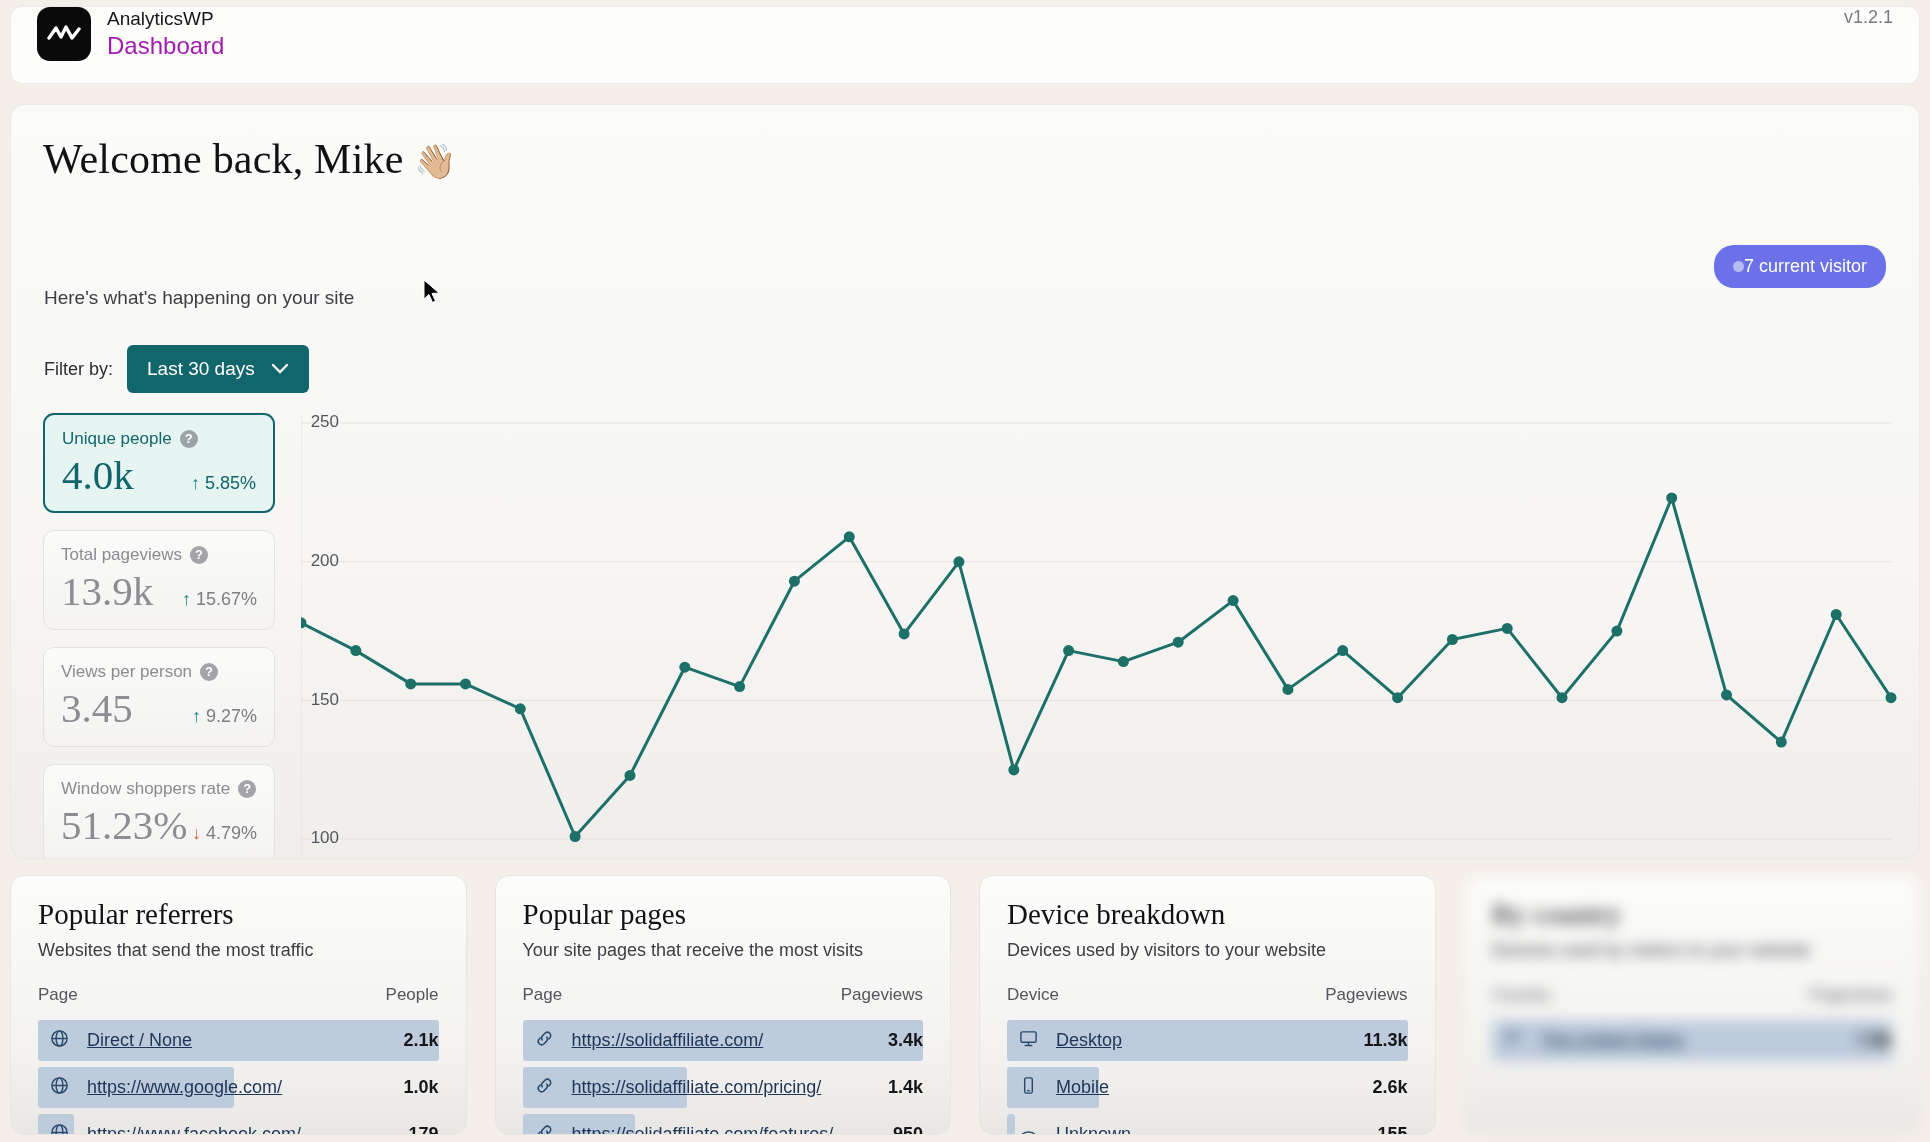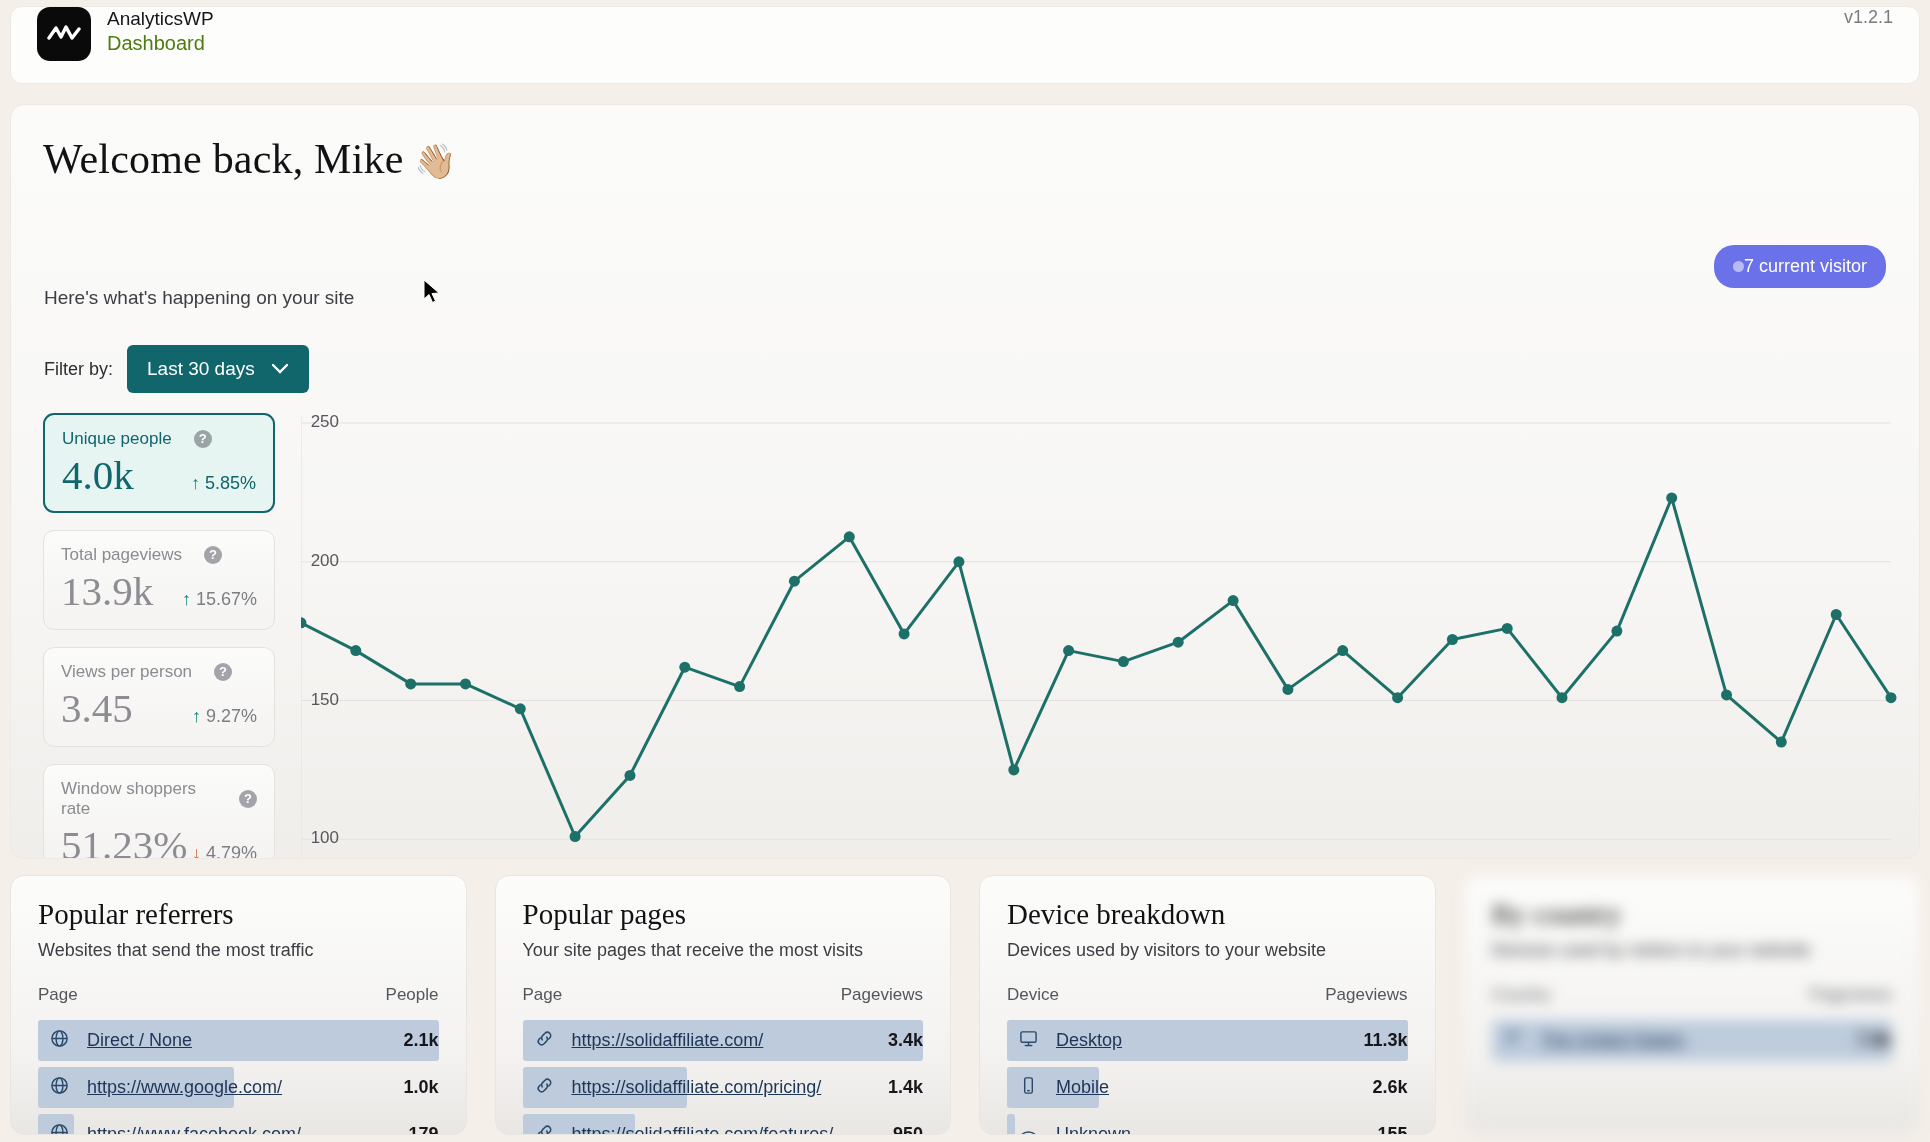--- a/index.html
+++ b/index.html
@@ -16,21 +16,21 @@
     position: absolute; left: 10px; top: 6px; width: 1910px; height: 78px;
     background: #fdfdfc; border: 1px solid #ecebe9; border-radius: 12px;
     display: flex; align-items: flex-start; padding: 0 26px;
   }
   .logo {
     width: 54px; height: 54px; background: #0a0a0a; border-radius: 13px;
     display: flex; align-items: center; justify-content: center; flex: none;
   }
   .brand { margin-left: 16px; line-height: 1.25; }
   .brand-name { font-size: 19px; color: #16161a; }
-  .brand-sub { font-size: 20px; color: #4d7c0f; }
+  .brand-sub { font-size: 24px; color: #a21caf; }
   .version { margin-left: auto; font-size: 18px; color: #7b7b82; }
 
   
   .panel {
     position: absolute; left: 10px; top: 104px; width: 1910px; height: 755px;
     background: linear-gradient(180deg,#fbfbfa 0%,#f7f6f4 62%,#efeeeb 100%);
     border: 1px solid #eceae7; border-radius: 14px; overflow: hidden;
   }
   .hello {
     position: absolute; left: 32px; top: 30px;
@@ -54,21 +54,21 @@
   }
 
   
   .stats { position: absolute; left: 32px; top: 308px; width: 232px; }
   .stat {
     height: 100px; border: 1px solid #e3e2df; border-radius: 11px;
     margin-bottom: 17px; padding: 14px 17px 0 17px;
     background: linear-gradient(180deg,#fbfbfa,#f4f3f1); cursor: pointer;
   }
   .stat.active { background: #e6f4f2; border: 2px solid #11666c; }
-  .stat-top { display: flex; align-items: center; gap: 22px; font-size: 17px; color: #8b8b91; }
+  .stat-top { display: flex; align-items: center; gap: 8px; font-size: 17px; color: #8b8b91; }
   .stat.active .stat-top { color: #11666c; }
   .qmark {
     width: 18px; height: 18px; border-radius: 50%; background: #a3a3a9; color: #fff;
     font-size: 13px; line-height: 18px; text-align: center; font-weight: bold; flex: none;
   }
   .stat.active .qmark { background: #9aa3a5; }
   .stat-row { display: flex; align-items: baseline; margin-top: 2px; }
   .stat-val { font-size: 41px; color: #8c8c92; font-family: "Liberation Serif", serif; }
   .stat.active .stat-val { color: #11666c; }
   .stat-delta { margin-left: auto; font-size: 18px; color: #7d7d84; display: flex; gap: 5px; align-items: center; }

